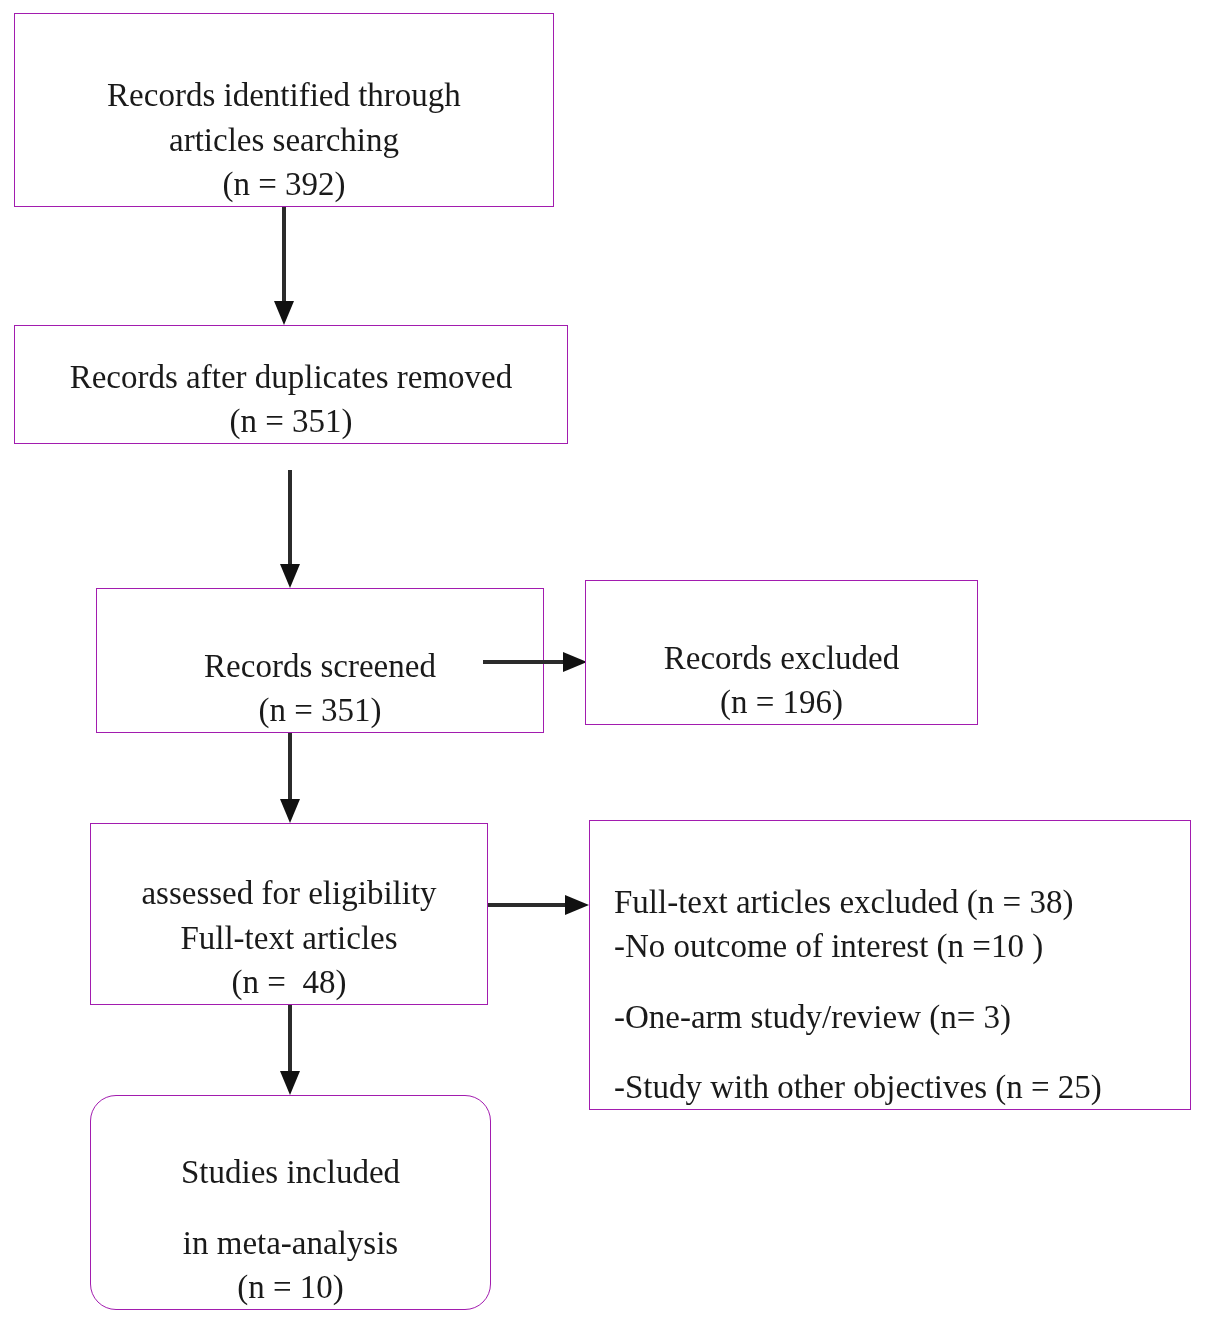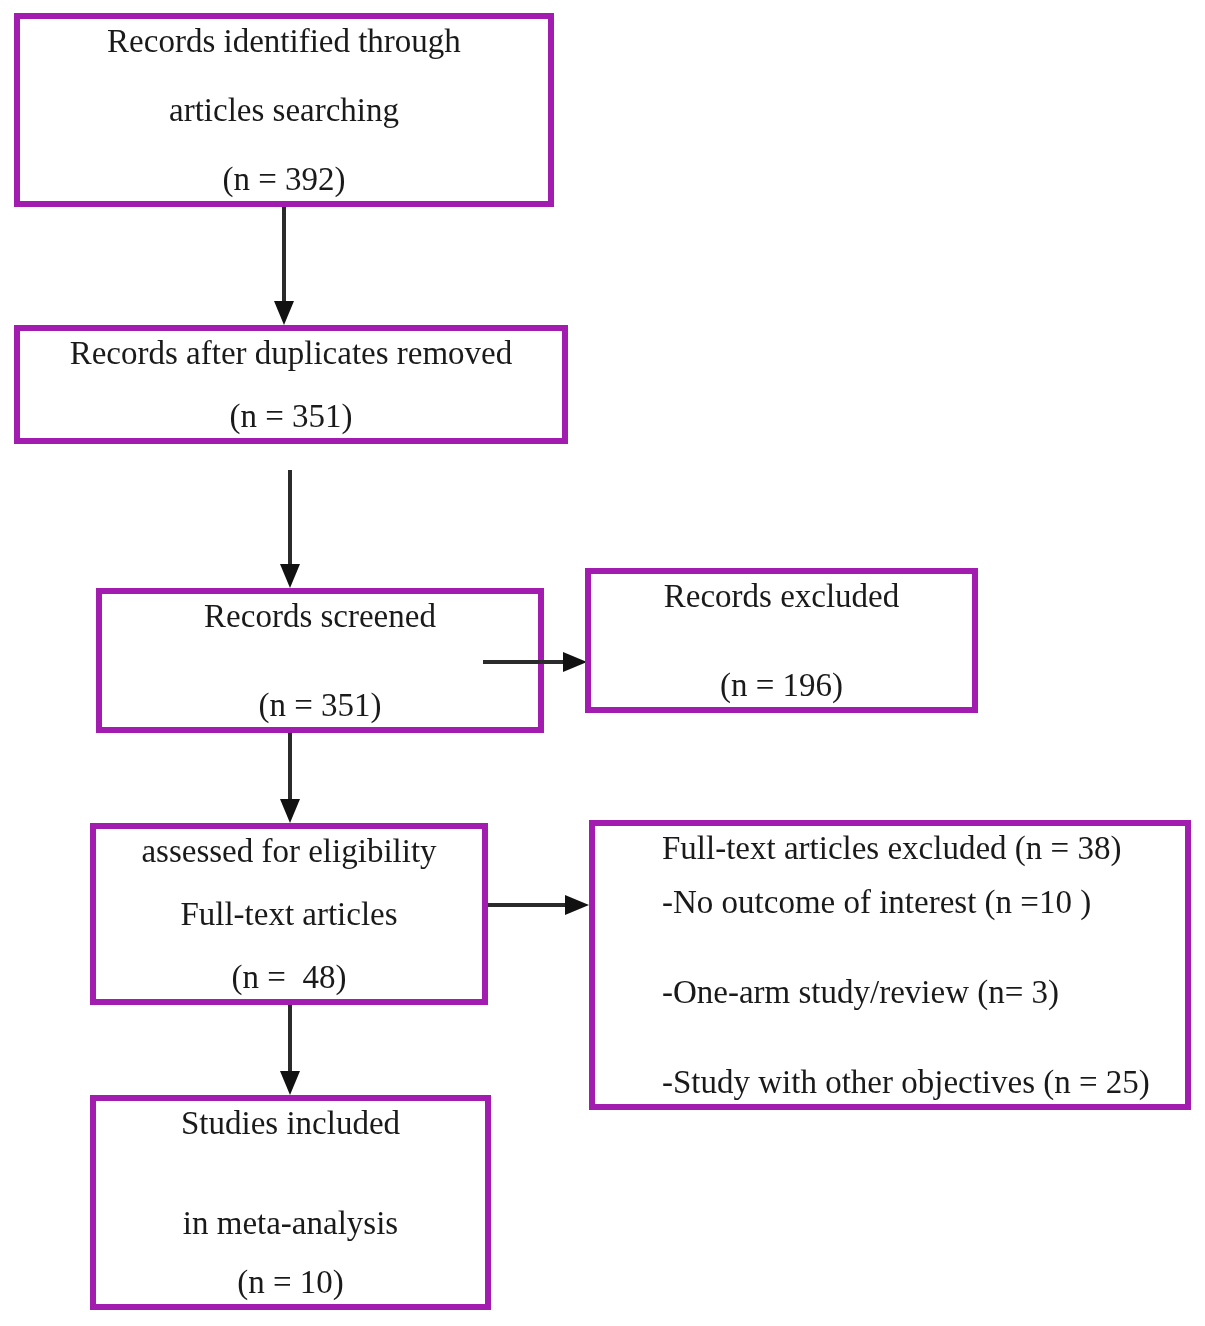--- a/index.html
+++ b/index.html
@@ -13,35 +13,35 @@
     width: 1205px;
     height: 1326px;
     background: #ffffff;
     font-family: "Liberation Serif", "DejaVu Serif", serif;
     color: #1a1a1a;
     overflow: hidden;
   }
   .node {
     position: absolute;
     box-sizing: border-box;
-    border: 6px solid #a21caf;
+    border: 1px solid #a21caf;
     background: #ffffff;
     display: flex;
     flex-direction: column;
-    justify-content: space-between;
+    justify-content: flex-end;
   }
   .node.center { align-items: center; text-align: center; }
   .node.leftal { align-items: flex-start; text-align: left; }
   .line {
     display: block;
     white-space: pre;
     line-height: 1.34;
     font-size: 33px;
   }
-  .node.leftal .line { padding-left: 24px; margin-left: 43px; }
+  .node.leftal .line { padding-left: 24px; }
   .spacer { display: block; height: 26px; }
   .connector { position: absolute; }
   .connector svg { display: block; overflow: visible; }
 </style>
 </head>
 <body>
 
 <div id="canvas">
 
   <div class="node center" style="left:14px; top:13px; width:540px; height:194px;">
@@ -74,21 +74,21 @@
     <span class="line">(n = 351)</span>
   </div>
 
   <div class="connector" style="left:483px; top:650px; width:106px; height:24px;">
     <svg width="106" height="24" viewBox="0 0 106 24" aria-hidden="true">
       <line x1="0" y1="12" x2="84" y2="12" stroke="#2b2b2b" stroke-width="4"></line>
       <polygon points="104,12 80,2 80,22" fill="#111111"></polygon>
     </svg>
   </div>
 
-  <div class="node center" style="left:585px; top:568px; width:393px; height:145px;">
+  <div class="node center" style="left:585px; top:580px; width:393px; height:145px;">
     <span class="line">Records excluded</span>
     <span class="line">(n = 196)</span>
   </div>
 
   <div class="connector" style="left:278px; top:733px; width:24px; height:92px;">
     <svg width="24" height="92" viewBox="0 0 24 92" aria-hidden="true">
       <line x1="12" y1="0" x2="12" y2="70" stroke="#2b2b2b" stroke-width="4"></line>
       <polygon points="12,90 2,66 22,66" fill="#111111"></polygon>
     </svg>
   </div>
@@ -115,20 +115,20 @@
     <span class="line">-Study with other objectives (n = 25)</span>
   </div>
 
   <div class="connector" style="left:278px; top:1005px; width:24px; height:92px;">
     <svg width="24" height="92" viewBox="0 0 24 92" aria-hidden="true">
       <line x1="12" y1="0" x2="12" y2="70" stroke="#2b2b2b" stroke-width="4"></line>
       <polygon points="12,90 2,66 22,66" fill="#111111"></polygon>
     </svg>
   </div>
 
-  <div class="node center" style="left:90px; top:1095px; width:401px; height:215px;">
+  <div class="node center" style="left:90px; top:1095px; width:401px; height:215px;border-radius:26px;">
     <span class="line">Studies included</span>
     <span class="spacer"></span>
     <span class="line">in meta-analysis</span>
     <span class="line">(n = 10)</span>
   </div>
 
 </div>
 
 </body></html>

